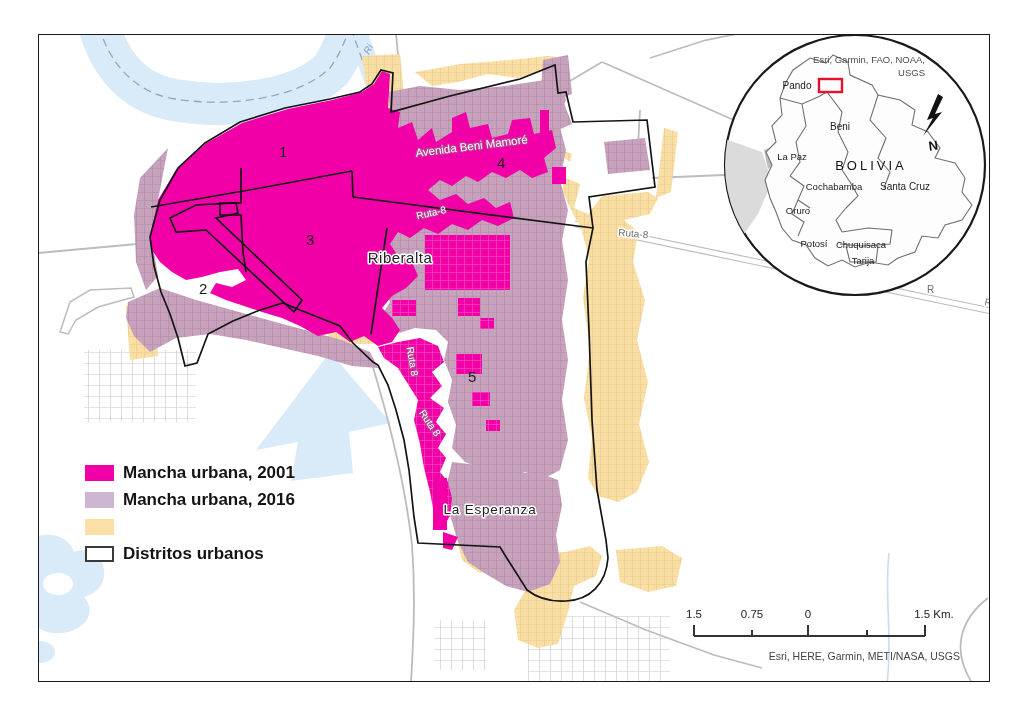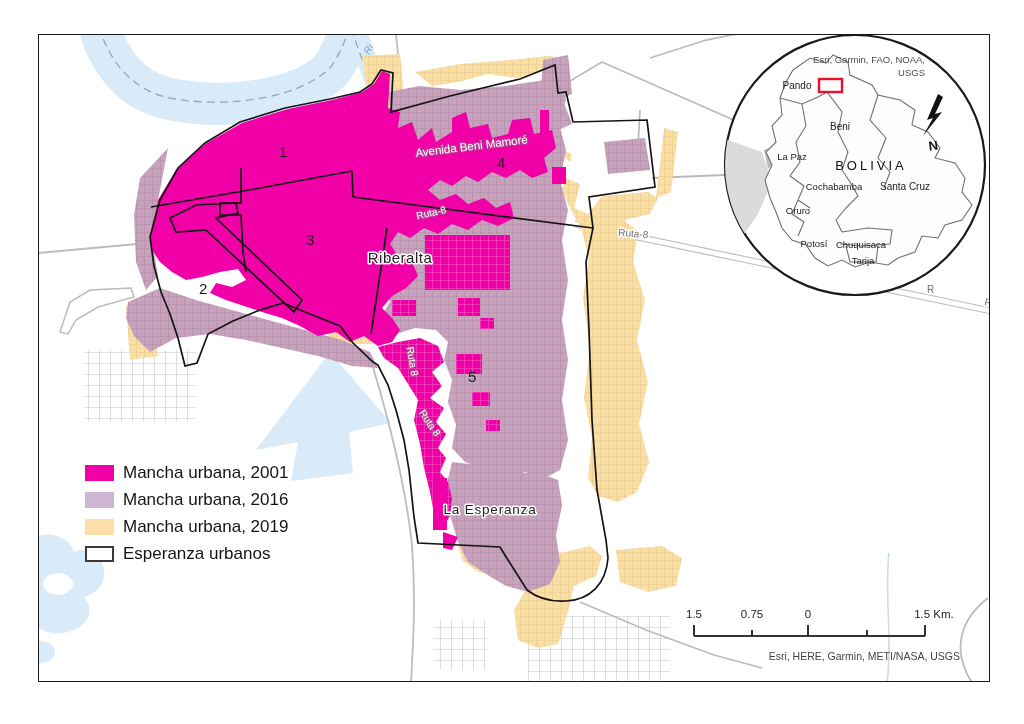--- a/index.html
+++ b/index.html
@@ -2,21 +2,21 @@
 <html><head>
 <meta charset="utf-8">
 <style>
   html,body{margin:0;padding:0;background:#ffffff;}
   body{width:1024px;height:724px;position:relative;font-family:"Liberation Sans",sans-serif;overflow:hidden;}
   #stage{position:absolute;left:0;top:0;width:1024px;height:724px;}
   svg text{font-family:"Liberation Sans",sans-serif;}
   .halo{paint-order:stroke;stroke:#ffffff;stroke-width:3px;stroke-linejoin:round;}
   .halo-soft{paint-order:stroke;stroke:rgba(130,130,130,.45);stroke-width:2.4px;stroke-linejoin:round;}
   .district-num{font-size:15px;fill:#1a1a1a;}
-  .legend{position:absolute;left:85px;top:459px;}
+  .legend{position:absolute;left:85px;top:459px;font-weight:bold;}
   .legend-row{display:flex;align-items:center;height:27px;}
   .legend-swatch{width:29px;height:16px;margin-right:9px;flex:0 0 auto;}
   .sw-2001{background:#F100A8;}
   .sw-2012{background:#CDB6D4;}
   .sw-2019{background:#FBDFA6;}
   .sw-dist{background:#ffffff;border:2px solid #3a3a3a;box-sizing:border-box;}
   .legend-label{font-size:17px;color:#141414;white-space:nowrap;}
 </style>
 </head>
 <body>
@@ -200,19 +200,18 @@
   <div class="legend-row">
     <span class="legend-swatch sw-2001"></span>
     <span class="legend-label">Mancha urbana, 2001</span>
   </div>
   <div class="legend-row">
     <span class="legend-swatch sw-2012"></span>
     <span class="legend-label">Mancha urbana, 2016</span>
   </div>
   <div class="legend-row">
     <span class="legend-swatch sw-2019"></span>
-    <span class="legend-label">Mancha urbana, 2019</span>
   </div>
   <div class="legend-row">
     <span class="legend-swatch sw-dist"></span>
-    <span class="legend-label">Esperanza urbanos</span>
+    <span class="legend-label">Distritos urbanos</span>
   </div>
 </div>
 
 </body></html>

